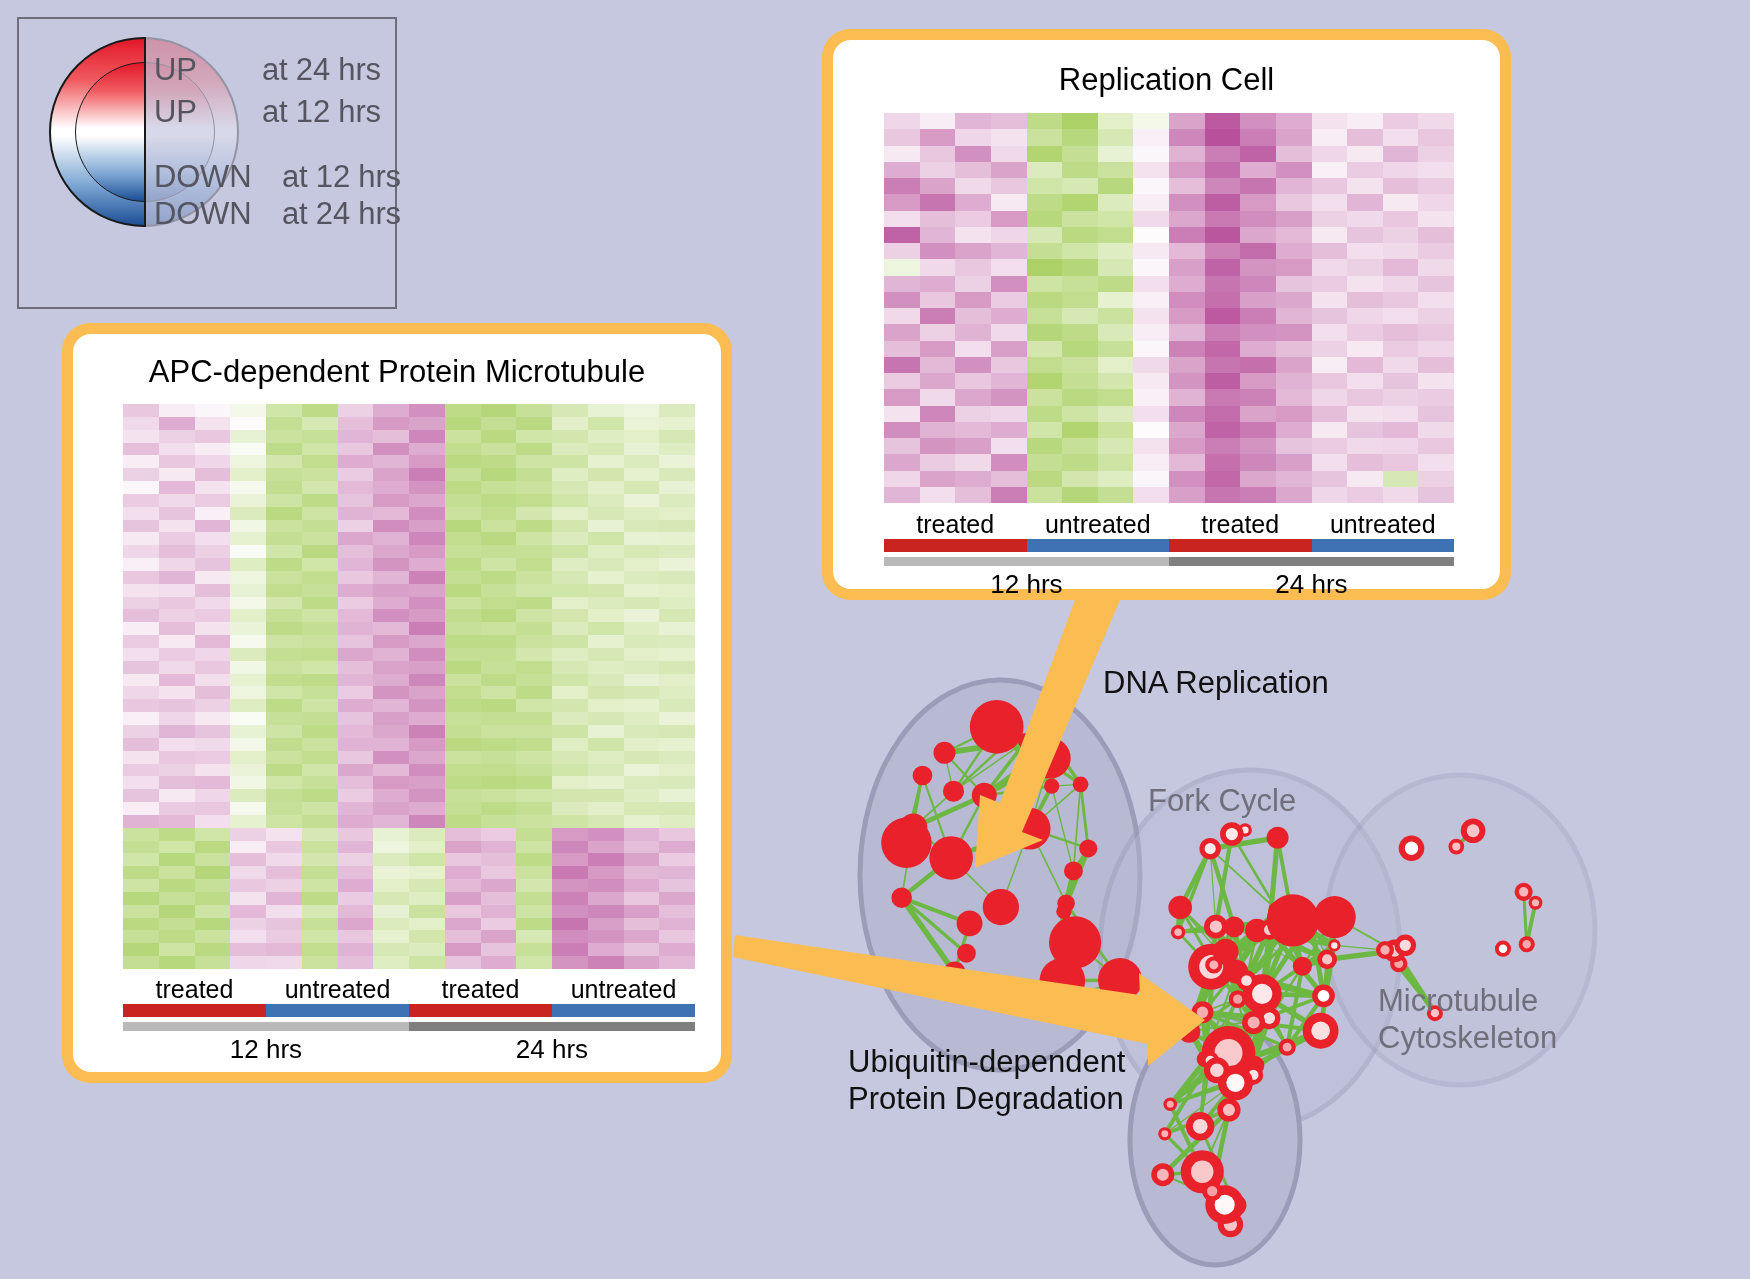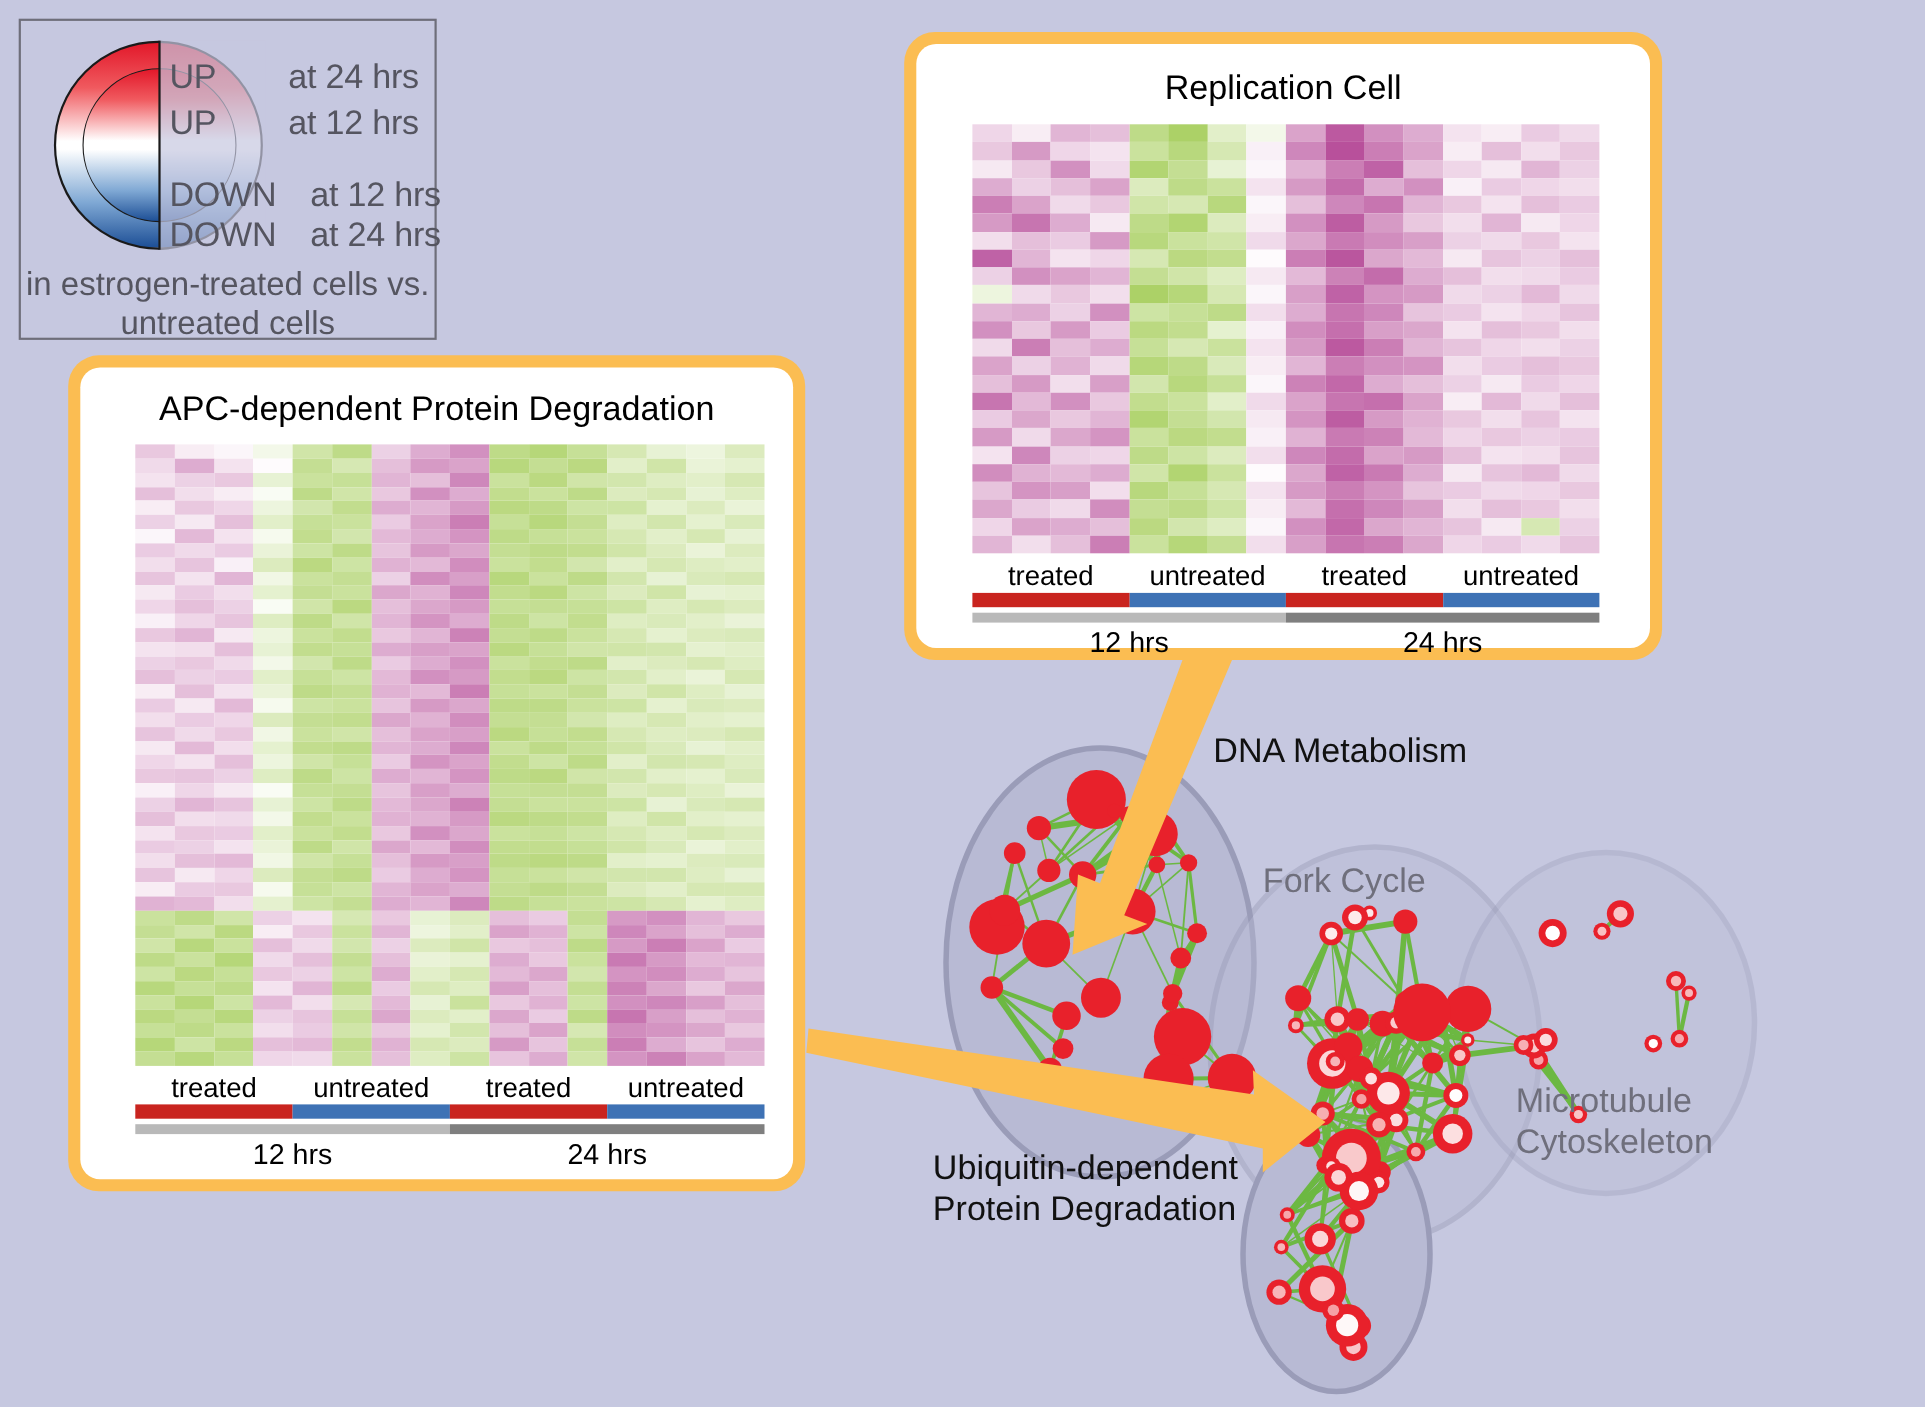--- a/index.html
+++ b/index.html
@@ -118,22 +118,20 @@
       <div class="wheel-divider"></div>
     </div>
     <span class="wl" id="wl-up24">UP</span>
     <span class="wl" id="wl-up12">UP</span>
     <span class="wl" id="wl-dn12">DOWN</span>
     <span class="wl" id="wl-dn24">DOWN</span>
     <span class="wl" id="wl-t24">at 24 hrs</span>
     <span class="wl" id="wl-t12">at 12 hrs</span>
     <span class="wl" id="wl-t12b">at 12 hrs</span>
     <span class="wl" id="wl-t24b">at 24 hrs</span>
-    <div id="wheel-caption">in estrogen-treated cells
-vs. untreated cells</div>
   </div>
 
 
   <div class="panel" id="panel-replication-fork">
     <div class="panel-inner">
       <div class="panel-title">Replication Cell</div>
       <div class="heat-grid" id="heat-rf" style="left: 51px; top: 73px; width: 570px; height: 390px; grid-template-columns: repeat(16, 1fr); grid-template-rows: repeat(24, 1fr);">
           <div class="heat-cell" style="background: rgb(239, 214, 232);"></div>
           <div class="heat-cell" style="background: rgb(248, 237, 244);"></div>
           <div class="heat-cell" style="background: rgb(225, 181, 213);"></div>
@@ -539,21 +537,21 @@
         <div class="time-labels">
             <span style="flex: 1 1 0%;">12 hrs</span>
             <span style="flex: 1 1 0%;">24 hrs</span>
           </div>
       </div>
     </div>
   </div>
 
   <div class="panel" id="panel-apc">
     <div class="panel-inner">
-      <div class="panel-title">APC-dependent Protein Degradation</div>
+      <div class="panel-title">APC-dependent Protein Microtubule</div>
       <div class="heat-grid" id="heat-apc" style="left: 50px; top: 70px; width: 572px; height: 565px; grid-template-columns: repeat(16, 1fr); grid-template-rows: repeat(44, 1fr);">
           <div class="heat-cell" style="background: rgb(233, 200, 223);"></div>
           <div class="heat-cell" style="background: rgb(248, 237, 244);"></div>
           <div class="heat-cell" style="background: rgb(251, 246, 250);"></div>
           <div class="heat-cell" style="background: rgb(243, 248, 233);"></div>
           <div class="heat-cell" style="background: rgb(208, 229, 168);"></div>
           <div class="heat-cell" style="background: rgb(190, 219, 136);"></div>
           <div class="heat-cell" style="background: rgb(236, 209, 229);"></div>
           <div class="heat-cell" style="background: rgb(221, 172, 208);"></div>
           <div class="heat-cell" style="background: rgb(210, 144, 192);"></div>
@@ -1897,21 +1895,21 @@
             <circle cx="320" cy="360" r="22" fill="#e8212b"></circle>
           </g>
           <g>
             <circle cx="585" cy="330" r="9" fill="#e8212b"></circle>
             <circle cx="585" cy="330" r="4.68" fill="rgb(247,175,179)"></circle>
           </g>
         </g>
     </svg>
   </div>
 
-  <span class="net-label" id="label-dna-metabolism">DNA Metabolism</span>
+  <span class="net-label" id="label-dna-metabolism">DNA Replication</span>
   <span class="net-label" id="label-cell-cycle">Fork Cycle</span>
   <span class="net-label" id="label-microtubule">Microtubule
 Cytoskeleton</span>
   <span class="net-label" id="label-ubiquitin">Ubiquitin-dependent
 Protein Degradation</span>
 
   <svg id="connectors" viewBox="0 0 1750 1279">
     <path d="M1075,600 L1120,600 L1022,832 L1043,840 L975,868 L980,795 L1000,803 Z" fill="#fbbd52"></path>
     <path d="M735,935 L1140,995 L1139,973 L1205,1020 L1148,1066 L1148,1044 L733,957 Z" fill="#fbbd52"></path>
   </svg>

